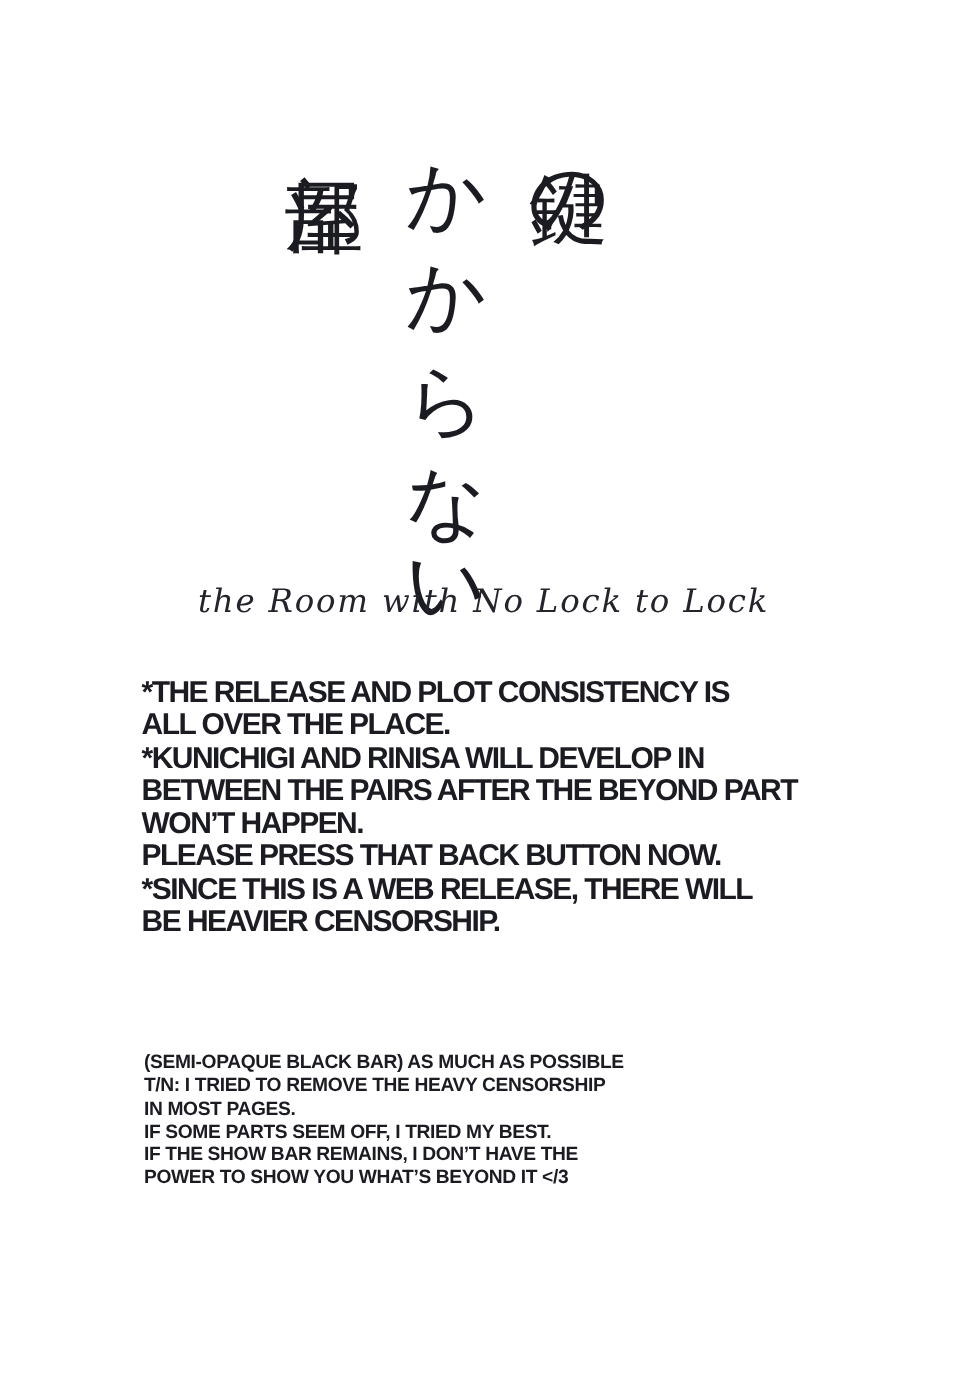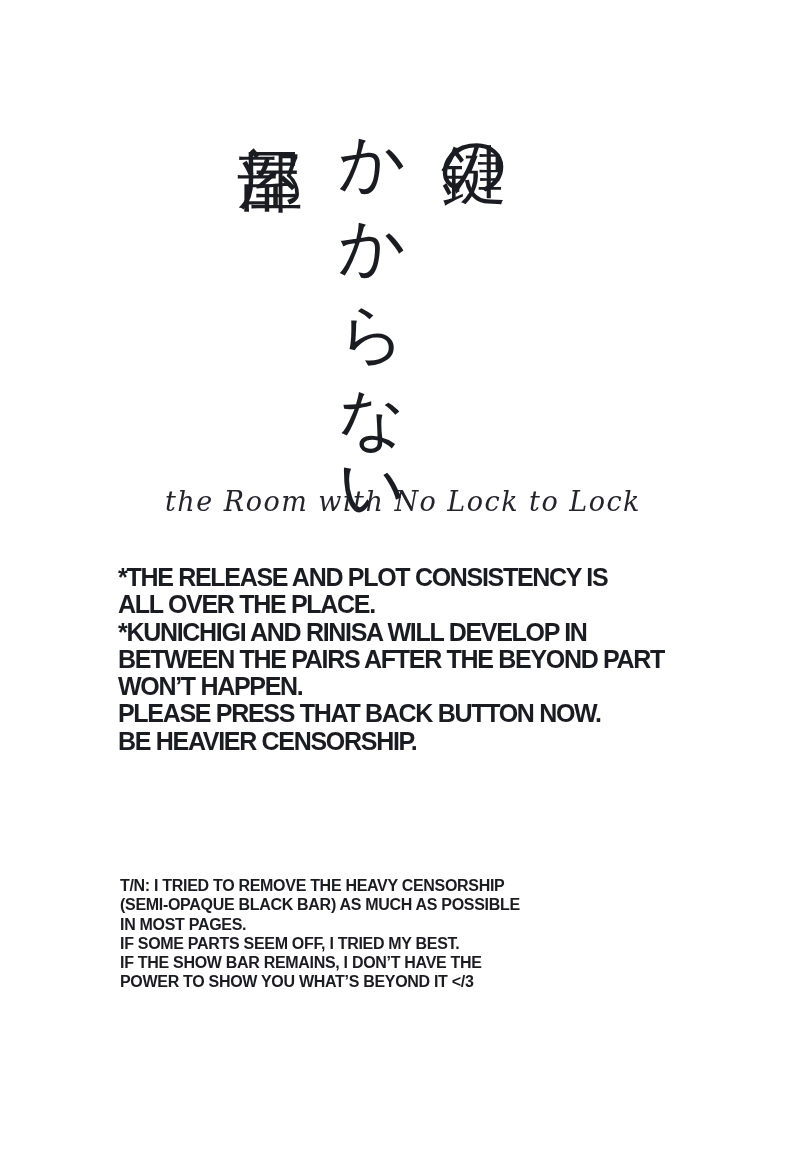--- a/index.html
+++ b/index.html
@@ -92,25 +92,26 @@
 
   <div class="title-en">the Room with No Lock to Lock</div>
 
   <div class="notes">
     <div>*THE RELEASE AND PLOT CONSISTENCY IS</div>
     <div>ALL OVER THE PLACE.</div>
     <div>*KUNICHIGI AND RINISA WILL DEVELOP IN</div>
     <div>BETWEEN THE PAIRS AFTER THE BEYOND PART</div>
     <div>WON’T HAPPEN.</div>
     <div>PLEASE PRESS THAT BACK BUTTON NOW.</div>
+    <div>*SINCE THIS IS A WEB RELEASE, THERE WILL</div>
     <div>BE HEAVIER CENSORSHIP.</div>
   </div>
 
   <div class="tn">
+    <div>(SEMI-OPAQUE BLACK BAR) AS MUCH AS POSSIBLE</div>
     <div>T/N: I TRIED TO REMOVE THE HEAVY CENSORSHIP</div>
-    <div>(SEMI-OPAQUE BLACK BAR) AS MUCH AS POSSIBLE</div>
     <div>IN MOST PAGES.</div>
     <div>IF SOME PARTS SEEM OFF, I TRIED MY BEST.</div>
     <div>IF THE SHOW BAR REMAINS, I DON’T HAVE THE</div>
     <div>POWER TO SHOW YOU WHAT’S BEYOND IT &lt;/3</div>
   </div>
 
 </div>
 
 </body></html>

